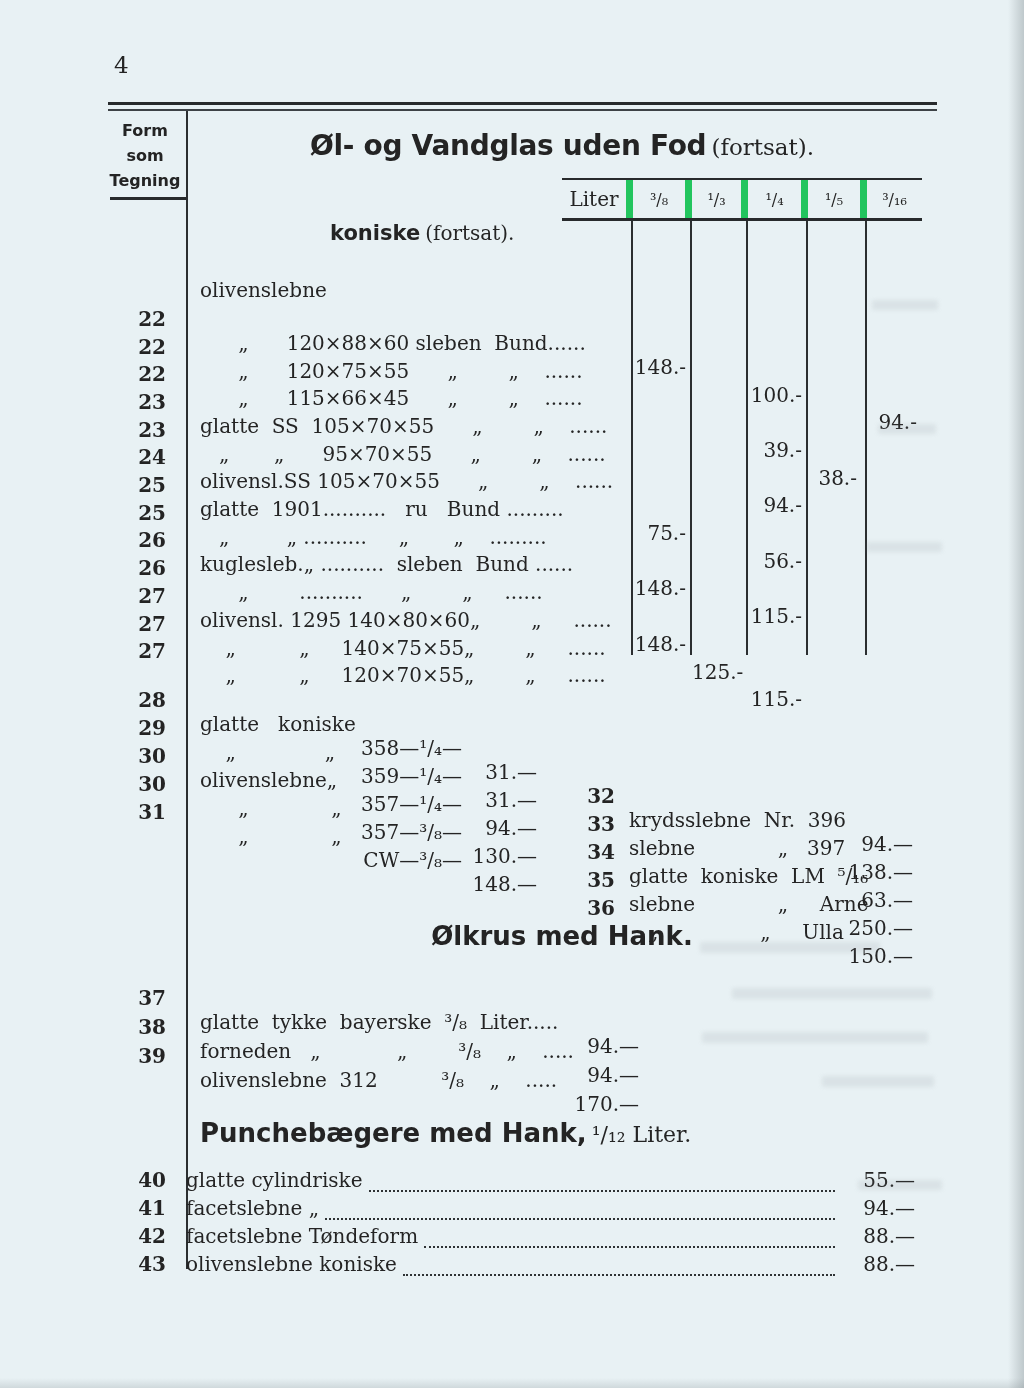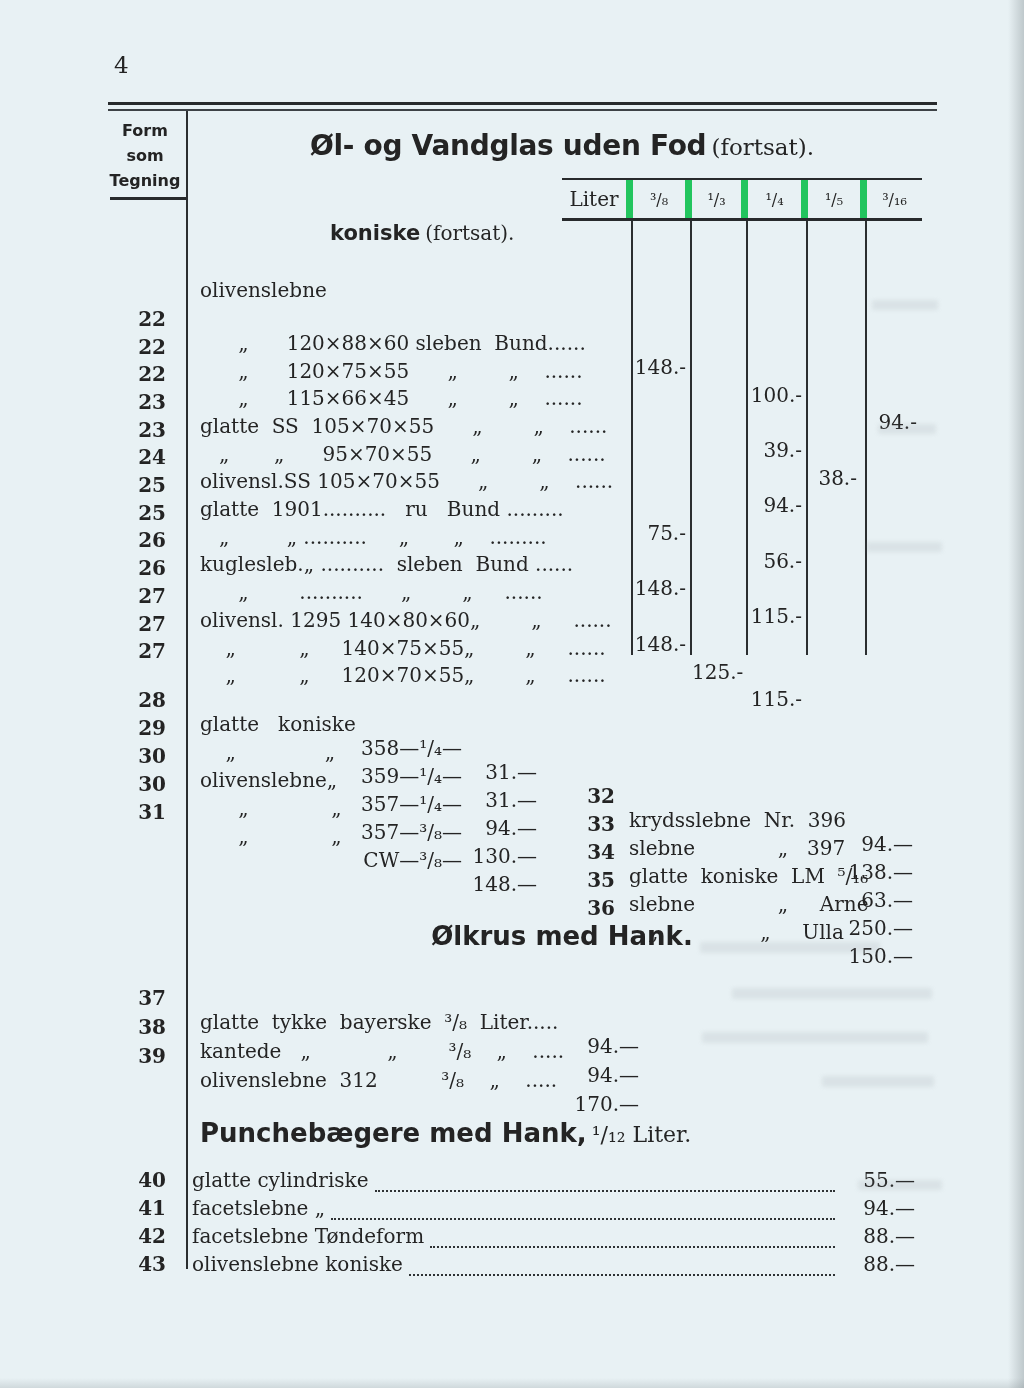--- a/index.html
+++ b/index.html
@@ -74,21 +74,21 @@
   .sectitle{position:absolute;left:200px;top:921px;width:724px;text-align:center;
     font-family:"DejaVu Sans", sans-serif;font-weight:bold;font-size:26px;}
   .krow .kprice{position:absolute;left:455px;width:76px;text-align:right;}
 
   .ptitle{position:absolute;left:200px;top:1118px;width:724px;text-align:left;white-space:nowrap;}
   .ptb{font-family:"DejaVu Sans", sans-serif;font-weight:bold;font-size:26px;}
   .pts{font-size:22px;}
 
   .prow{position:absolute;left:108px;width:828px;height:29px;display:flex;align-items:baseline;font-size:20px;justify-content:space-between;}
   .prow .pn{width:58px;text-align:right;font-weight:bold;flex:none;}
-  .prow .pd{margin-left:26px;flex:none;white-space:pre;}
+  .prow .pd{margin-left:20px;flex:none;white-space:pre;}
   .prow .leader{flex:1;border-bottom:2.5px dotted #2e3234;margin:0 10px 5px 6px;align-self:flex-end;}
   .prow .pp{width:70px;text-align:right;flex:none;margin-right:21px;}
 
   .ghost{position:absolute;background:rgba(120,134,136,.13);filter:blur(2px);border-radius:2px;pointer-events:none;}
 </style>
 </head>
 <body>
 
 <div class="page">
 
@@ -244,21 +244,21 @@
 
 
   <div class="sectitle">Ølkrus med Hank.</div>
   <div class="krow" style="top:962px">
     <span class="num">37</span>
     <span class="desc">glatte  tykke  bayerske  ³/₈  Liter.....</span>
     <span class="kprice">94.—</span>
   </div>
   <div class="krow" style="top:991px">
     <span class="num">38</span>
-    <span class="desc">kantede   „            „        ³/₈    „    .....</span>
+    <span class="desc">forneden   „            „        ³/₈    „    .....</span>
     <span class="kprice">94.—</span>
   </div>
   <div class="krow" style="top:1020px">
     <span class="num">39</span>
     <span class="desc">olivenslebne  312          ³/₈    „    .....</span>
     <span class="kprice">170.—</span>
   </div>
 
   <div class="ptitle">
     <span class="ptb">Punchebægere med Hank,</span>

